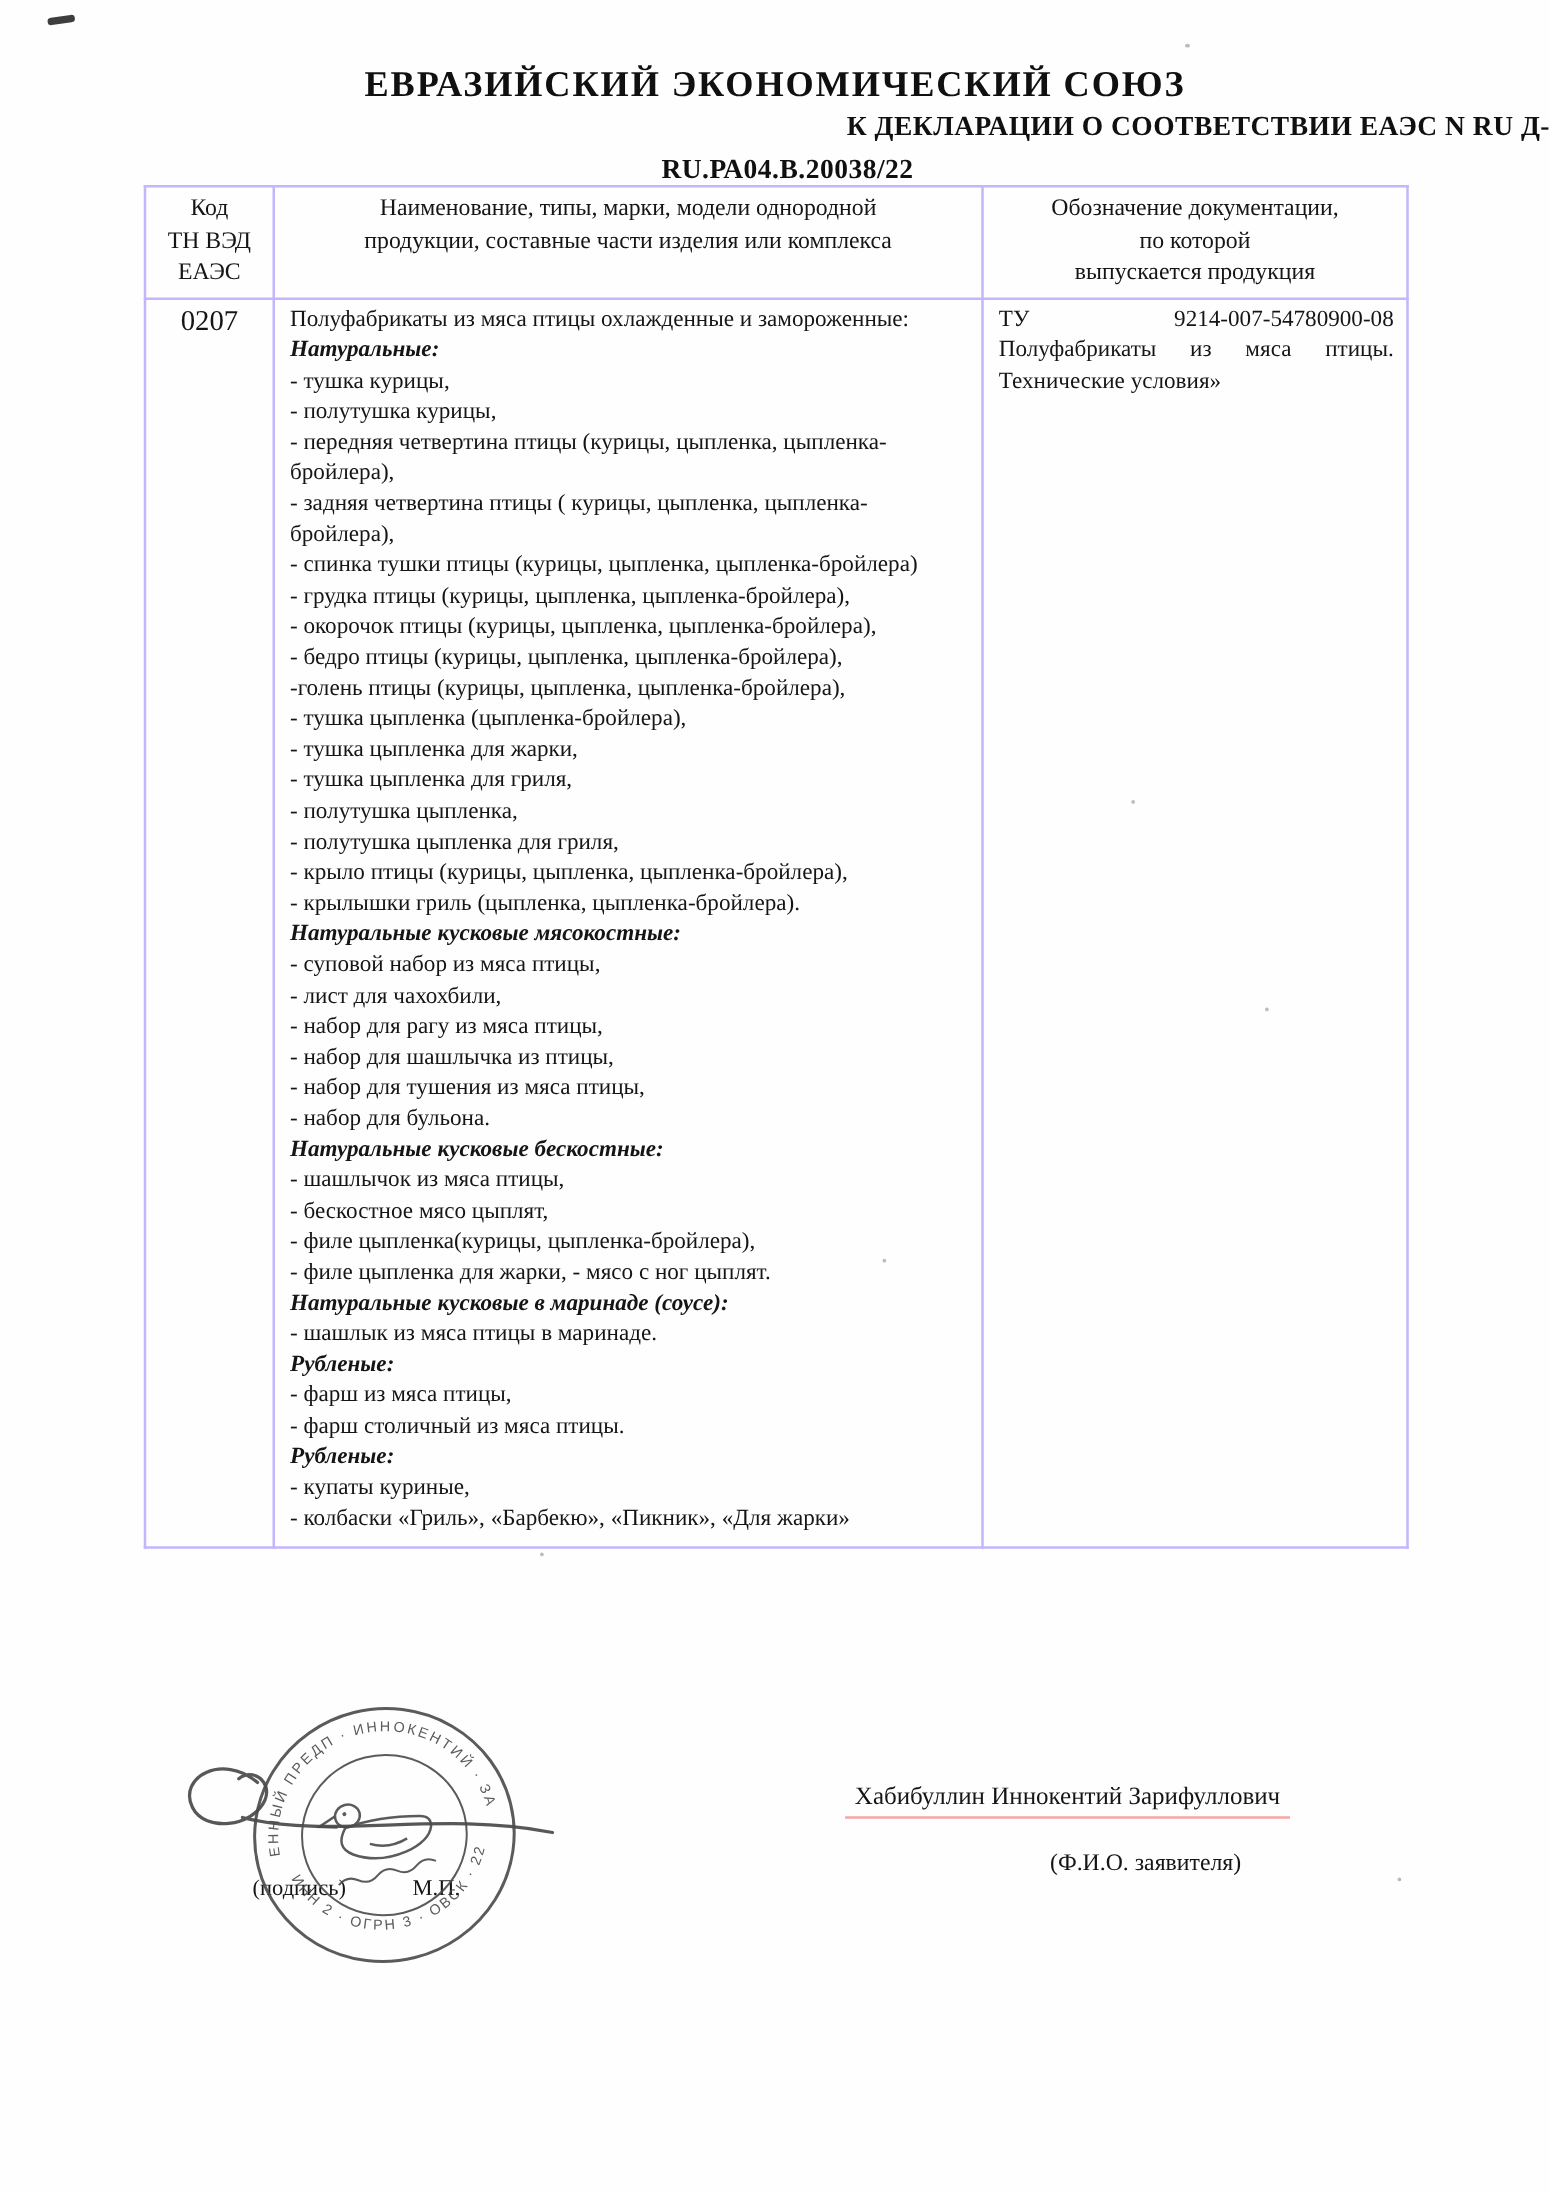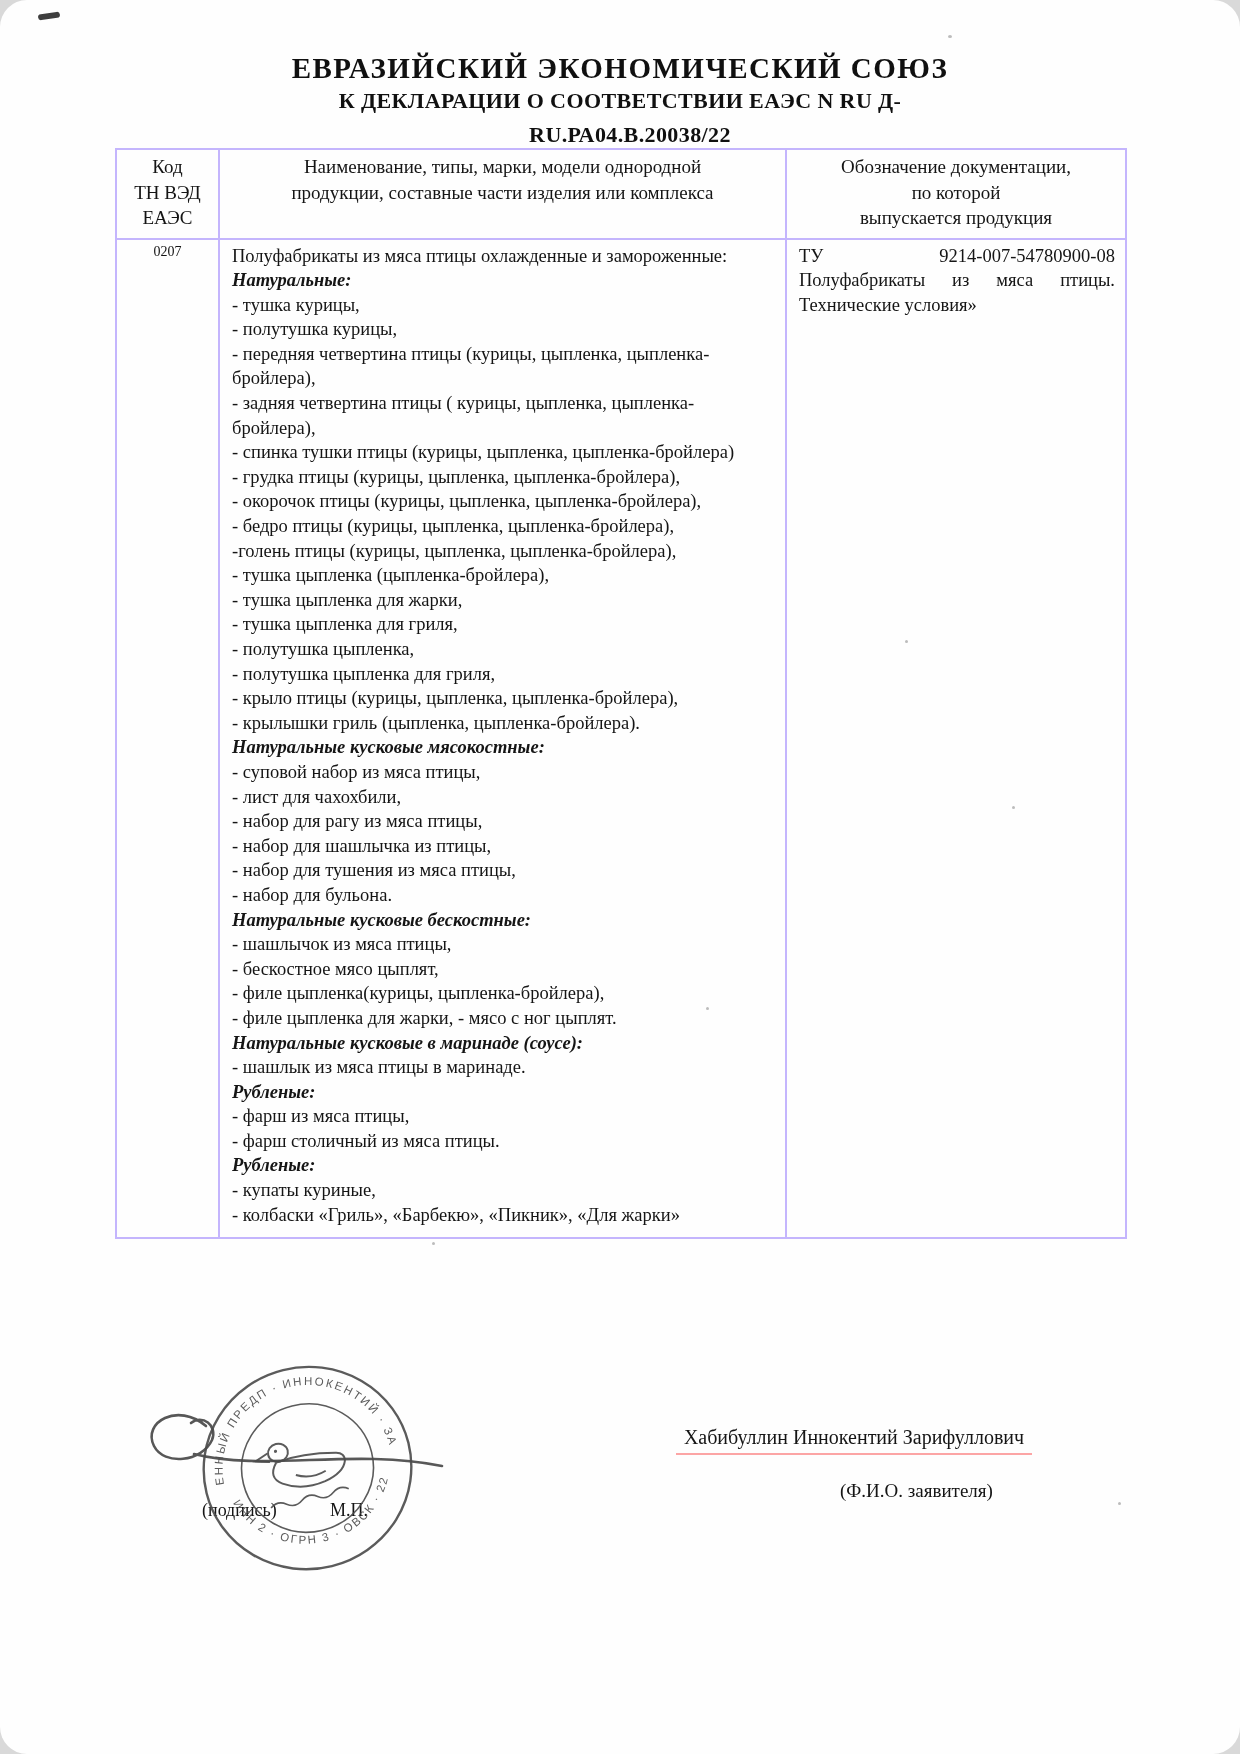--- a/index.html
+++ b/index.html
@@ -1,36 +1,35 @@
 <!DOCTYPE html>
 <html lang="ru"><head>
 <meta charset="utf-8">
 <style>
   * { margin:0; padding:0; box-sizing:border-box; }
   html, body { background:#d9d9d9; }
   .page {
     position:relative; width:1240px; height:1754px; margin:0 auto;
     background:#fefefe; color:#151515; overflow:hidden;
     font-family:"Liberation Serif","DejaVu Serif",serif;
-    border-radius:27px;
   }
   
   .doc-header { text-align:center; padding-top:52px; font-weight:700; color:#101010; }
   .h1 { font-size:29px; letter-spacing:1.5px; }
   .h2 { font-size:27px; letter-spacing:1px; margin-top:3px; }
   .h3 { font-size:20.5px; margin-top:9px; letter-spacing:.4px; }
-  .h4 { font-size:22px; margin-top:3px; letter-spacing:.4px; }
+  .h4 { font-size:22px; margin-top:3px; letter-spacing:.4px;text-align:right; }
   .h5 { font-size:22px; margin-top:8px; letter-spacing:.4px;margin-left:20px; }
   .intro { font-size:19.5px; margin:31px 0 15px 130px; }
   
   table.products { border-collapse:collapse; margin-left:115px; width:1010px; table-layout:fixed; background:#fefefe; }
   .products th, .products td { border:2px solid #c4b5fd; vertical-align:top; }
   .products th { font-weight:400; font-size:19px; line-height:25.5px; text-align:center; white-space:pre-line; padding:4px 2px 7px; }
   col.c1 { width:103px; } col.c2 { width:567px; } col.c3 { width:340px; }
-  td.code-cell { text-align:center; font-size:14px; padding-top:4px; }
+  td.code-cell { text-align:center; font-size:23px; padding-top:4px; }
   td.products-cell { padding:4px 16px 10px 12px; }
   .product-line { font-size:18.5px; line-height:24.6px; }
   .product-line.group-heading { font-weight:700; font-style:italic; }
   td.doc-cell { padding:4px 10px 6px 12px; font-size:18.5px; line-height:24.8px; }
   .doc-head-line { display:flex; justify-content:space-between; }
   .doc-title { text-align:justify; }
   
   .applicant-name { position:absolute; left:676px; top:1426px; width:356px; text-align:center;
                     font-size:20px; border-bottom:2px solid #fca5a5; padding-bottom:4px; z-index:2; }
   .applicant-label { position:absolute; left:840px; top:1480px; font-size:19px; z-index:2; }

